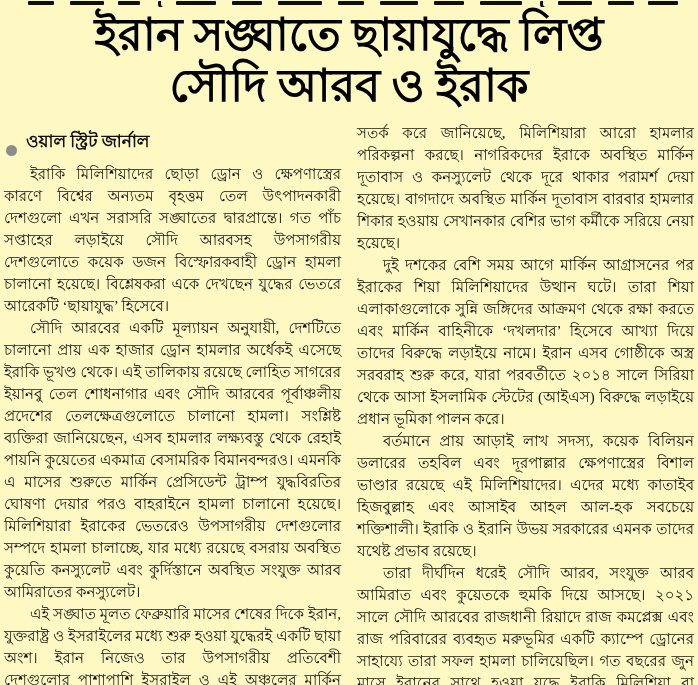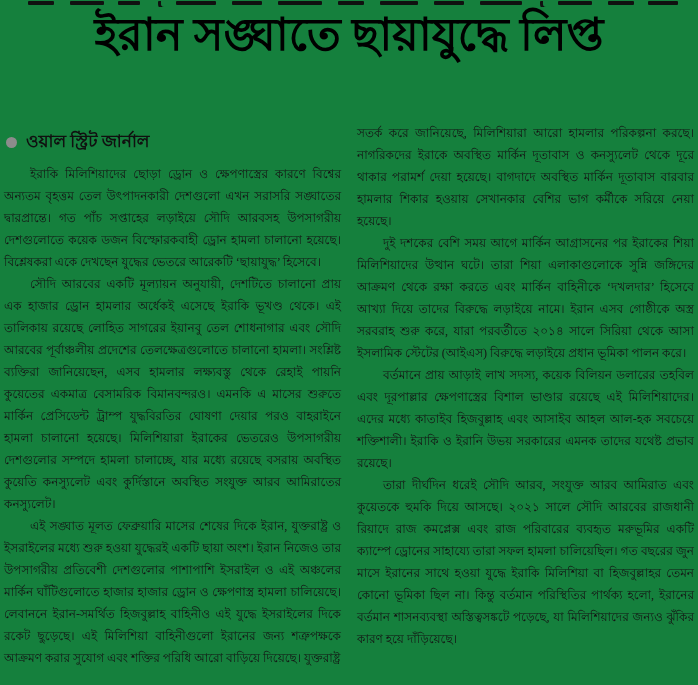--- a/index.html
+++ b/index.html
@@ -5,21 +5,21 @@
   html, body { margin: 0; padding: 0; }
   body {
     width: 698px; height: 685px;
     background: #ffffff;
     font-family: "Liberation Serif", "DejaVu Serif", serif;
     overflow: hidden;
   }
   .page {
     position: relative;
     width: 698px; height: 685px;
-    background: #15803d;
+    background: #fef9c3;
     box-sizing: border-box;
   }
 
   
   .crop-strip {
     position: absolute; top: 0; left: 0;
     width: 698px; height: 7px;
     overflow: hidden;
   }
   .crop-strip i {
@@ -46,35 +46,35 @@
   
   .columns {
     position: absolute; top: 122px; left: 4px;
     width: 690px; height: 560px;
     display: flex;
     gap: 16px;
   }
   .col { flex: 1 1 0; min-width: 0; }
 
   .byline {
-    display: flex; align-items: center; gap: 9px;
+    display: flex; align-items: flex-end; gap: 9px;
     font-weight: bold;
     font-size: 17px;
     color: #101010;
     margin: 6px 0 7px 2px;
   }
   .byline .bullet {
     width: 11px; height: 11px; border-radius: 50%;
     background: #8c8c8c;
     flex: 0 0 auto;
   }
 
   .col p {
     margin: 0;
-    font-size: 12px;
+    font-size: 15px;
     line-height: 22px;
     color: #141414;
     text-align: justify;
     text-justify: inter-word;
   }
   .col p.indent { text-indent: 26px; }
 </style>
 </head>
 <body>
 
@@ -93,20 +93,21 @@
     <i style="left:434px;width:30px"></i>
     <i style="left:480px;width:42px"></i>
     <i class="hook" style="left:540px"></i>
     <i style="left:558px;width:34px"></i>
     <i style="left:608px;width:26px"></i>
     <i style="left:648px;width:30px"></i>
   </div>
 
   <h1 class="headline">
     <div>ইরান সঙ্ঘাতে ছায়াযুদ্ধে লিপ্ত</div>
+    <div>সৌদি আরব ও ইরাক</div>
   </h1>
 
   <div class="columns">
 
     <div class="col">
       <div class="byline">
         <span class="bullet"></span>
         <span>ওয়াল স্ট্রিট জার্নাল</span>
       </div>
       <p class="indent">ইরাকি মিলিশিয়াদের ছোড়া ড্রোন ও ক্ষেপণাস্ত্রের কারণে বিশ্বের অন্যতম বৃহত্তম তেল উৎপাদনকারী দেশগুলো এখন সরাসরি সঙ্ঘাতের দ্বারপ্রান্তে। গত পাঁচ সপ্তাহের লড়াইয়ে সৌদি আরবসহ উপসাগরীয় দেশগুলোতে কয়েক ডজন বিস্ফোরকবাহী ড্রোন হামলা চালানো হয়েছে। বিশ্লেষকরা একে দেখছেন যুদ্ধের ভেতরে আরেকটি ‘ছায়াযুদ্ধ’ হিসেবে।</p>

